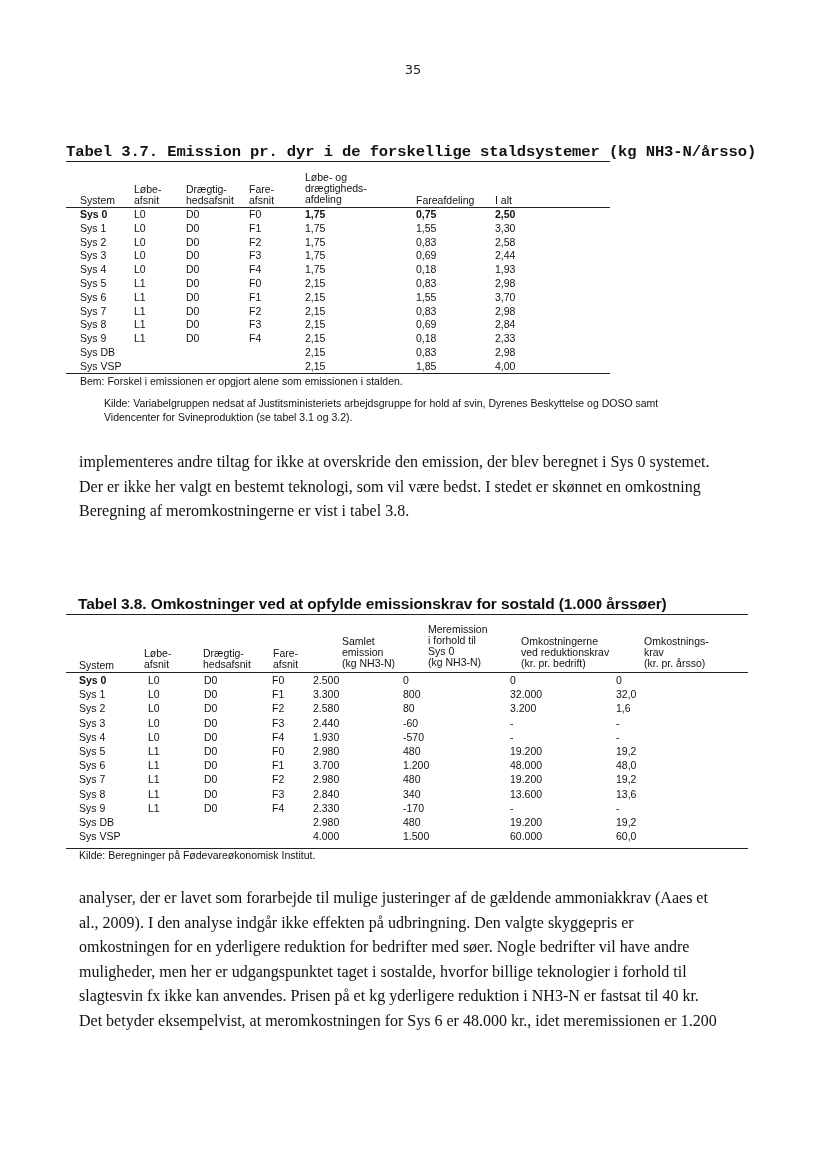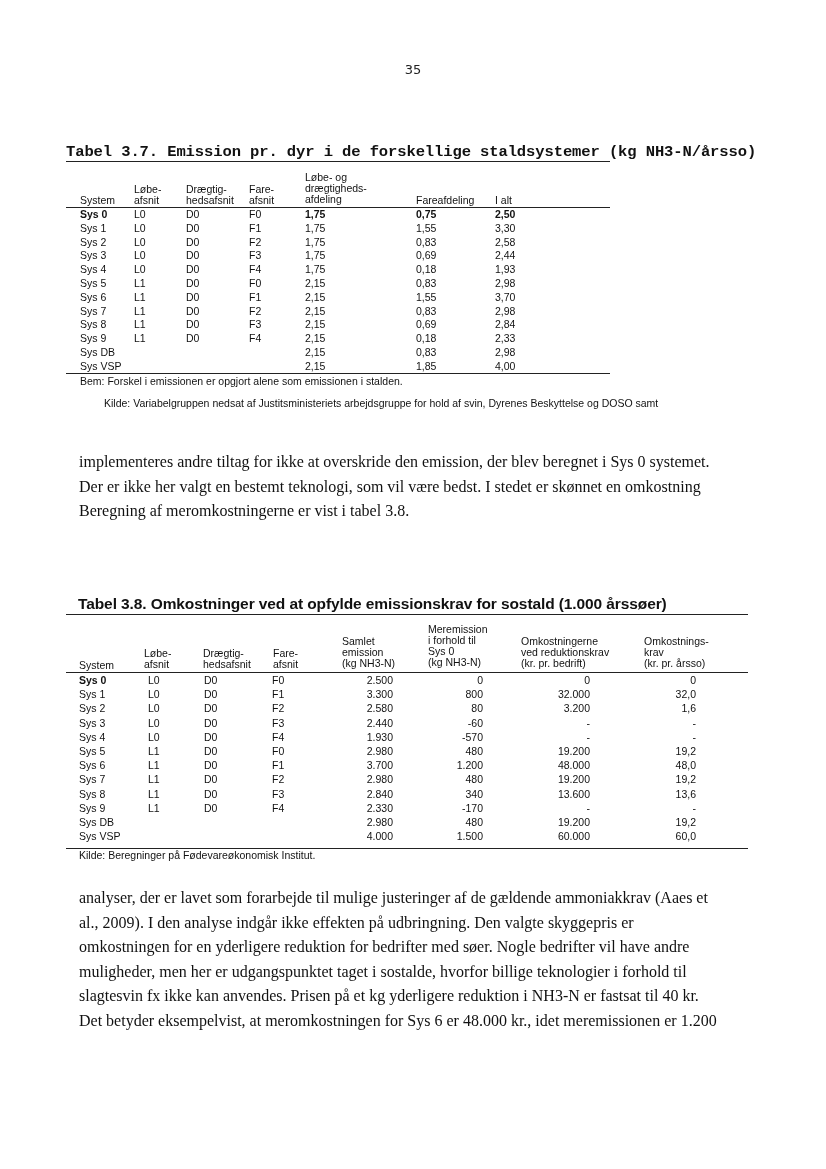--- a/index.html
+++ b/index.html
@@ -4,21 +4,21 @@
 <style>
   html, body { margin: 0; padding: 0; background: #ffffff; }
   body { width: 826px; height: 1169px; position: relative; overflow: hidden; color: #111; }
   .page-num { position: absolute; top: 62px; left: 0; width: 826px; text-align: center;
     font-family: "DejaVu Sans", sans-serif; font-size: 13px; color: #222; }
   .tbl-title { position: absolute; font-family: "Liberation Sans", sans-serif; font-weight: bold;
     font-size: 15.5px; color: #111; white-space: nowrap; letter-spacing: -0.1px; }
   .tbl { position: absolute; font-family: "Liberation Sans", sans-serif; font-size: 10.5px; color: #111; }
   .rule { position: absolute; height: 0; border-top: 1.3px solid #222; }
   .cell { position: absolute; white-space: nowrap; line-height: 11px; }
-  .r { text-align: right; }
+  .r { }
   .b { font-weight: bold; }
   .hdr { position: absolute; white-space: nowrap; line-height: 11px; }
   .note { position: absolute; font-family: "Liberation Sans", sans-serif; font-size: 10.5px;
     line-height: 13.5px; color: #111; }
   .para { position: absolute; font-family: "Liberation Serif", serif; font-size: 16px;
     line-height: 24.5px; color: #111; }
   .para div { white-space: nowrap; }
 </style>
 </head>
 <body>
@@ -142,20 +142,21 @@
     <div class="cell" style="font-family: &quot;Liberation Sans&quot;, sans-serif; font-size: 10.5px; color: rgb(17, 17, 17); top: 360.8px; left: 249px;"></div>
     <div class="cell" style="font-family: &quot;Liberation Sans&quot;, sans-serif; font-size: 10.5px; color: rgb(17, 17, 17); top: 360.8px; left: 305px;">2,15</div>
     <div class="cell" style="font-family: &quot;Liberation Sans&quot;, sans-serif; font-size: 10.5px; color: rgb(17, 17, 17); top: 360.8px; left: 416px;">1,85</div>
     <div class="cell" style="font-family: &quot;Liberation Sans&quot;, sans-serif; font-size: 10.5px; color: rgb(17, 17, 17); top: 360.8px; left: 495px;">4,00</div>
   </div>
 <div class="rule" style="left:66px; top:373px; width:544px;"></div>
 
 <div class="note" style="left:80px; top:375px;">Bem: Forskel i emissionen er opgjort alene som emissionen i stalden.</div>
 <div class="note" style="left:80px; top:397px;margin-left:24px;">
   <div>Kilde: Variabelgruppen nedsat af Justitsministeriets arbejdsgruppe for hold af svin, Dyrenes Beskyttelse og DOSO samt</div>
+  <div>Videncenter for Svineproduktion (se tabel 3.1 og 3.2).</div>
 </div>
 
 <div class="para" style="left:79px; top:450px;">
   <div>implementeres andre tiltag for ikke at overskride den emission, der blev beregnet i Sys 0 systemet.</div>
   <div>Der er ikke her valgt en bestemt teknologi, som vil være bedst. I stedet er skønnet en omkostning</div>
   <div>Beregning af meromkostningerne er vist i tabel 3.8.</div>
 </div>
 
 <div class="tbl-title" style="left:78px; top:595px;">Tabel 3.8.  Omkostninger ved at opfylde emissionskrav for sostald (1.000 årssøer)</div>
 <div class="rule" style="left:66px; top:614px; width:682px;"></div>

